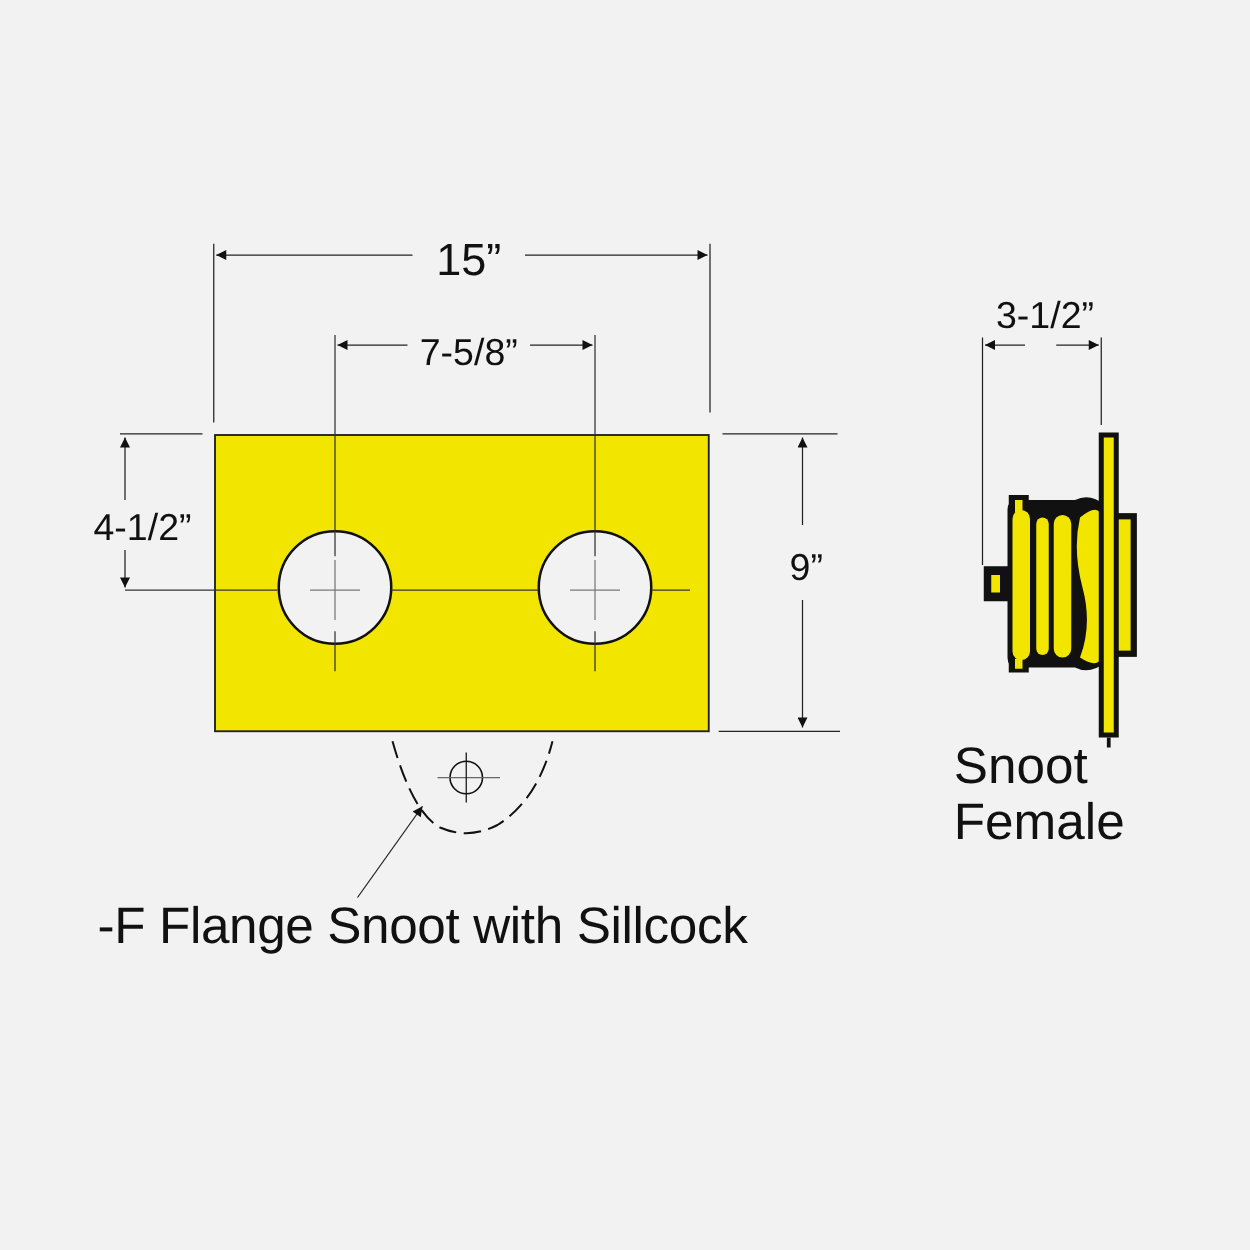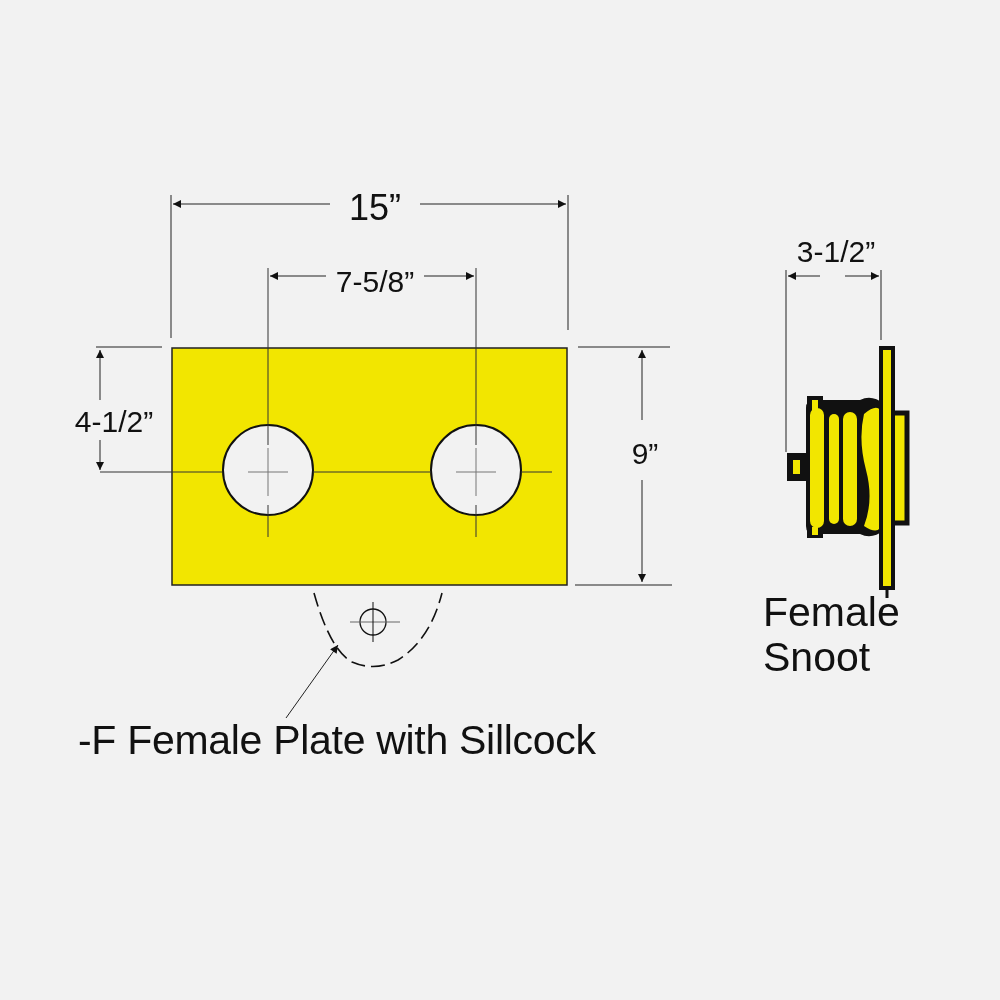--- a/index.html
+++ b/index.html
@@ -113,17 +113,17 @@
     <rect x="843" y="412" width="14" height="114" rx="7" fill="#f2e600"></rect>
 
     <path d="M864,414 Q876,404 880,410 L880,528 Q876,534 864,526 Q874,500 866,470 Q858,440 864,414 Z" fill="#f2e600"></path>
 
     <rect x="881" y="348" width="12" height="240" fill="#f2e600" stroke="#111" stroke-width="4"></rect>
     <line x1="887" y1="590" x2="887" y2="598" stroke="#111" stroke-width="3"></line>
   </g>
   <text class="dimtext" x="836" y="262" font-size="30" text-anchor="middle">3-1/2”</text>
 </svg>
 
-<div id="main-caption" class="label">-F Female Plate with Sillcock</div>
+<div id="main-caption" class="label">-F Flange Snoot with Sillcock</div>
 <div id="snoot-caption" class="label">
+  <div>Snoot</div>
   <div>Female</div>
-  <div>Snoot</div>
 </div>
 
 </body></html>

